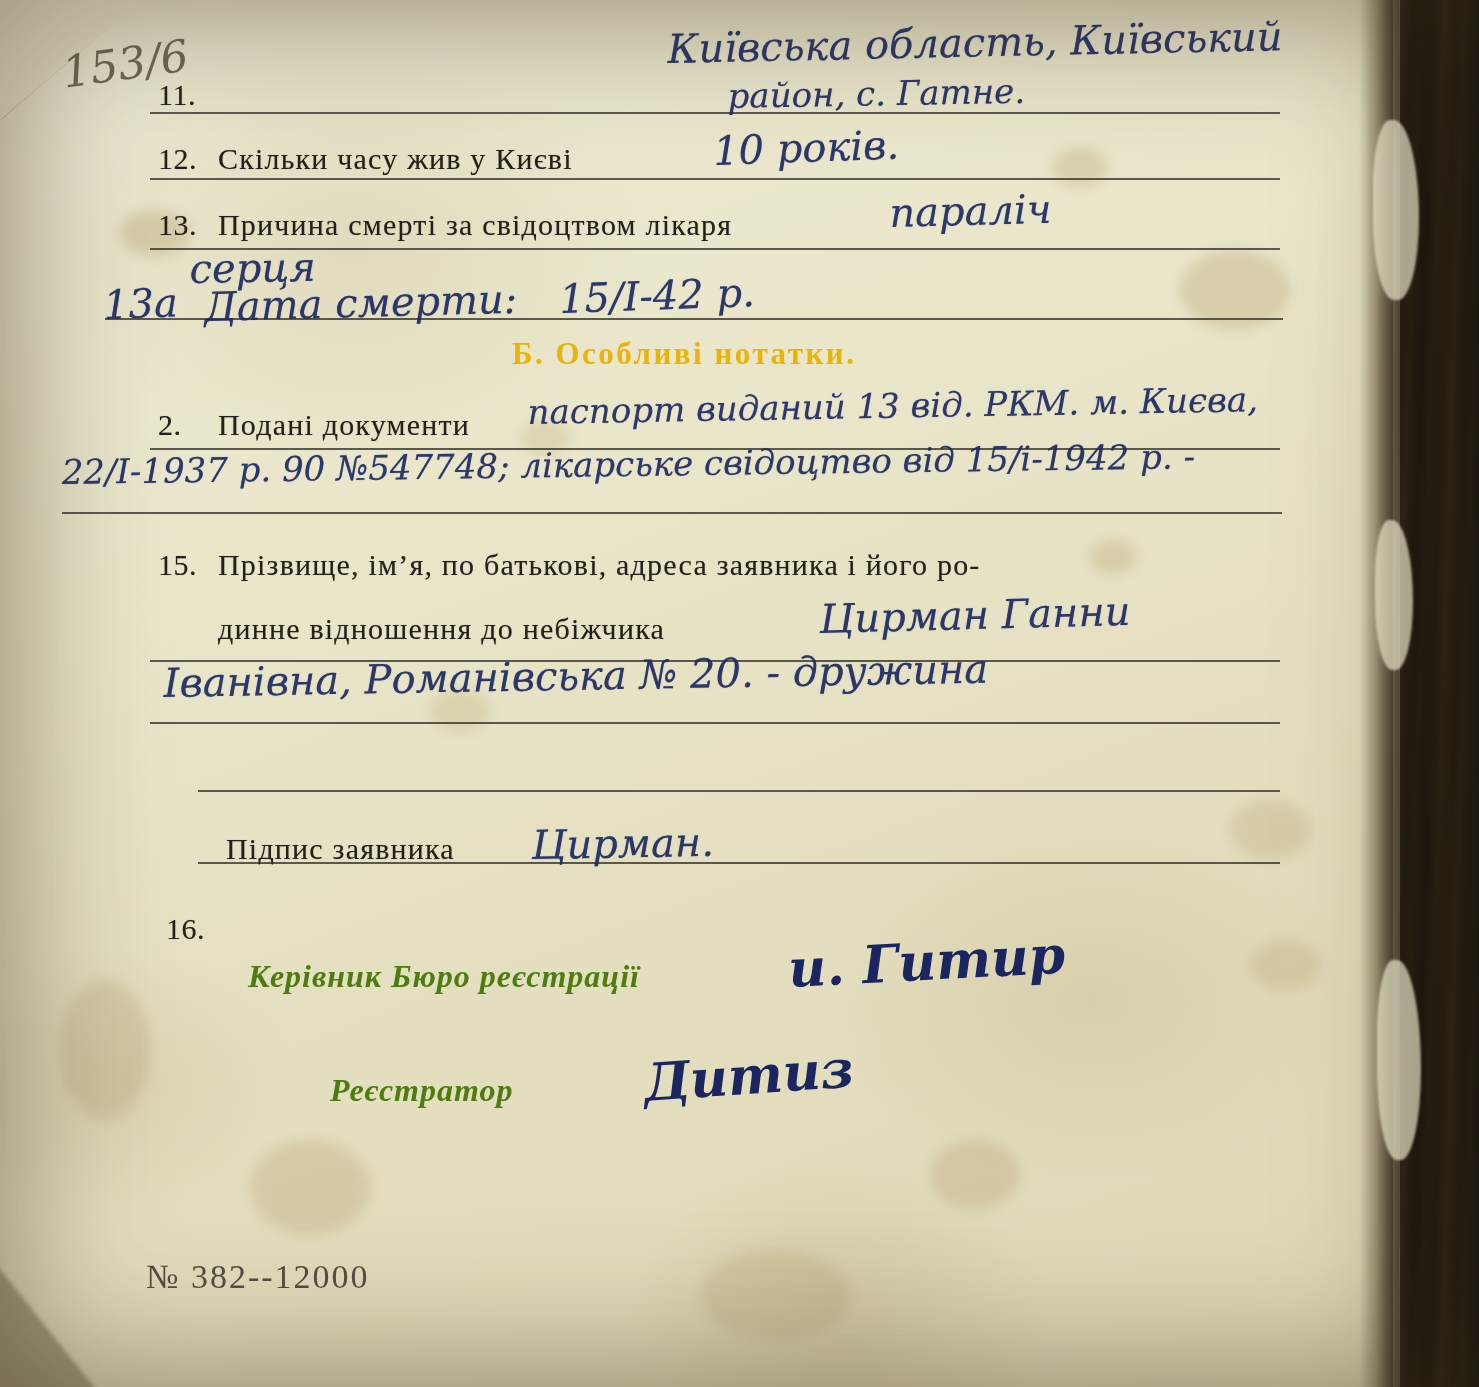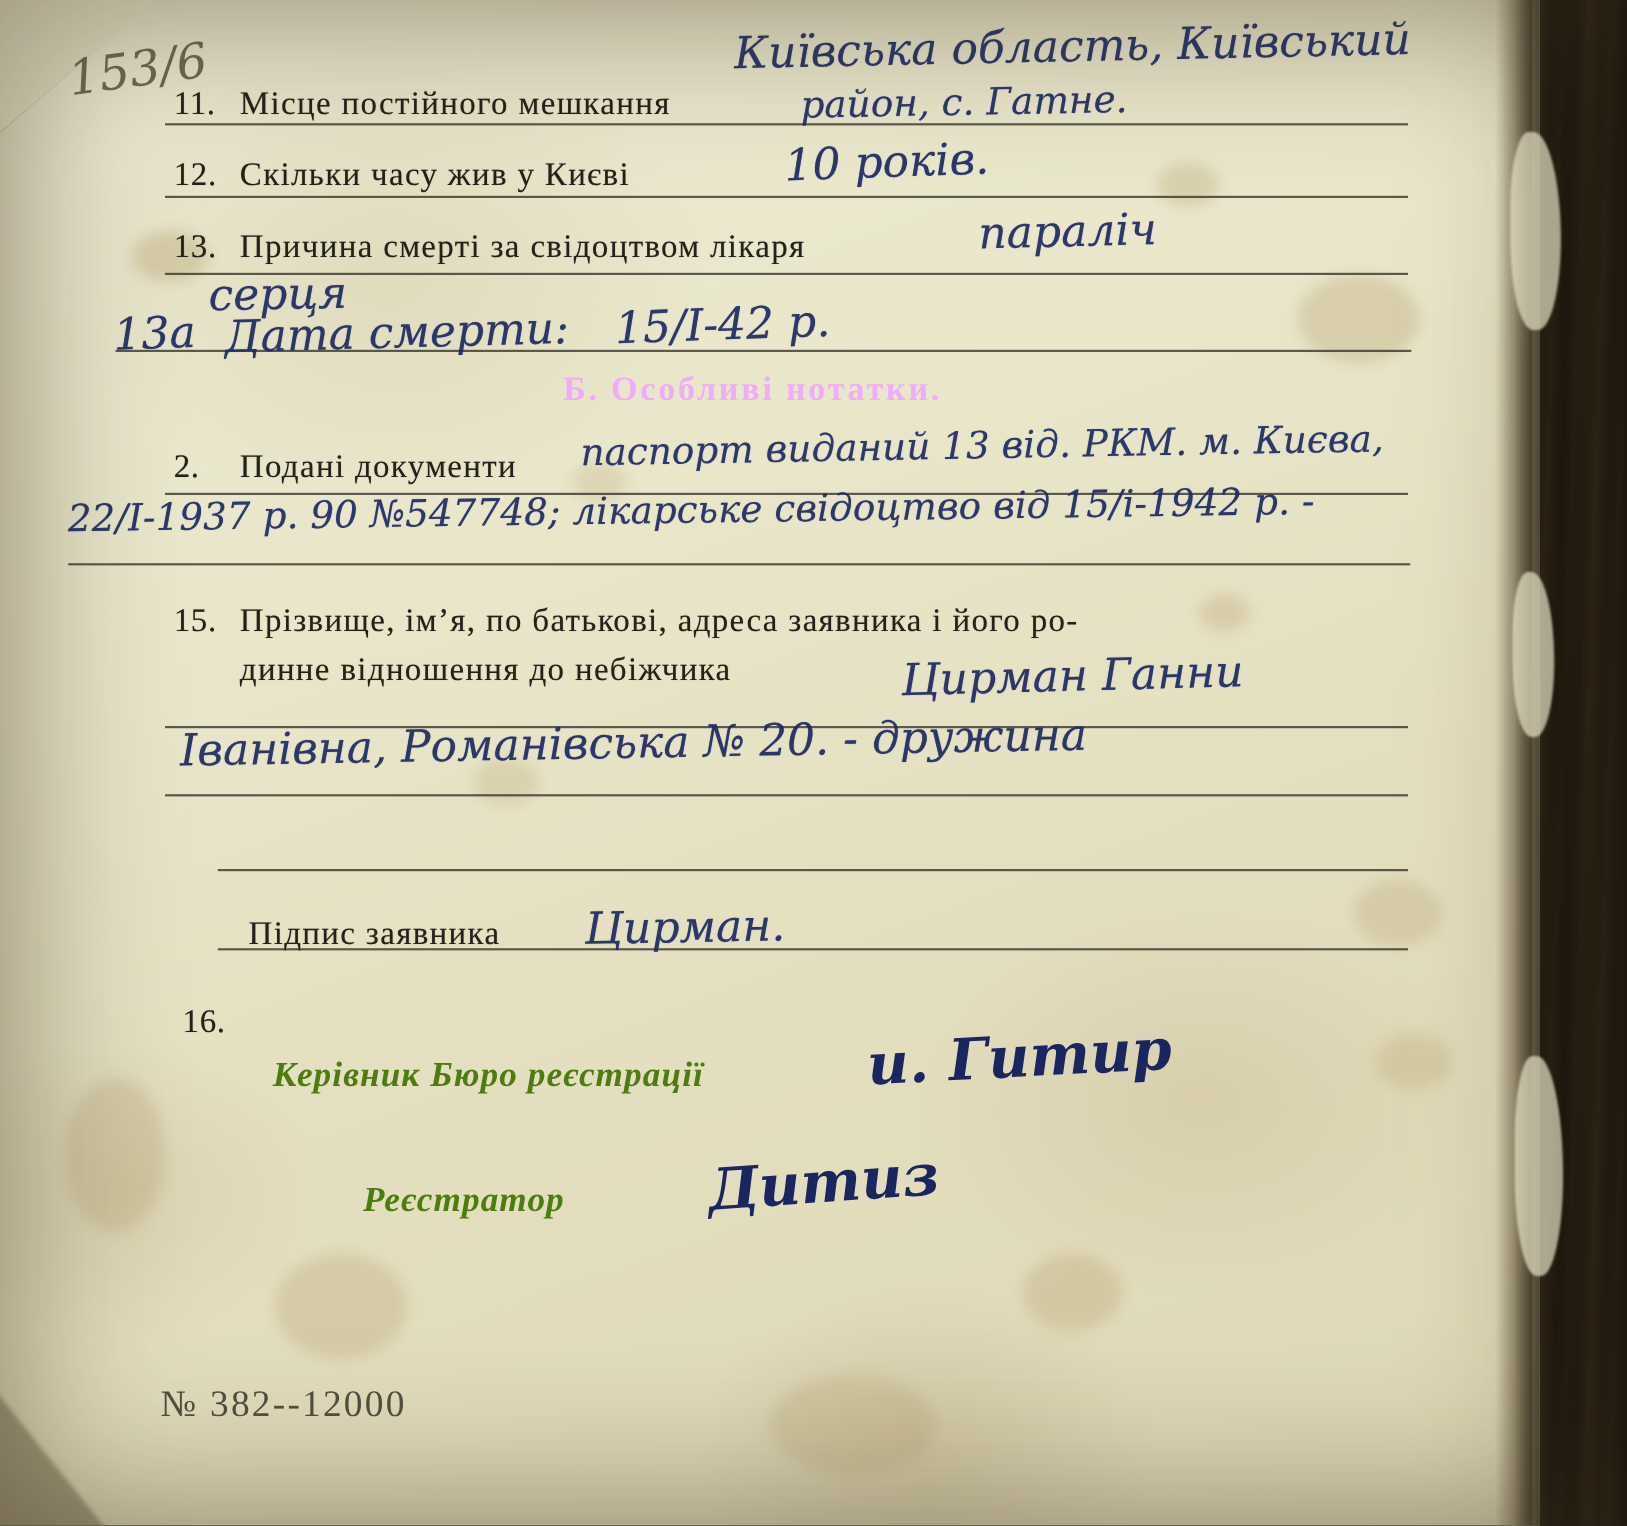--- a/index.html
+++ b/index.html
@@ -122,21 +122,21 @@
     color: #24211b;
     font-family: "Liberation Serif", serif;
     font-size: 30px;
     letter-spacing: 1.2px;
     white-space: nowrap;
     text-shadow: 0 0 1px rgba(40,36,28,0.35);
   }
   .printed.num { letter-spacing: 0.5px; }
   .section-head {
     position: absolute;
-    color: #f0abfc;
+    color: #eab308;
     font-family: "Liberation Serif", serif;
     font-size: 31px;
     font-weight: 700;
     letter-spacing: 2.5px;
     white-space: nowrap;
   }
   .sign-label {
     position: absolute;
     color: #4d7c0f;
     font-family: "Liberation Serif", serif;
@@ -228,21 +228,20 @@
   <div class="rule" style="left:150px; top:448px;  width:1130px;"></div>
   <div class="rule" style="left:62px;  top:512px;  width:1220px;"></div>
   <div class="rule" style="left:150px; top:660px;  width:1130px;"></div>
   <div class="rule" style="left:150px; top:722px;  width:1130px;"></div>
   <div class="rule" style="left:198px; top:790px;  width:1082px;"></div>
   <div class="rule" style="left:198px; top:862px;  width:1082px;"></div>
 
   <div class="archnum" style="left:62px; top:38px; transform:rotate(-8deg);">153/6</div>
 
   <div class="printed num" style="left:158px; top:78px;">11.</div>
-  <div class="printed" style="left:218px; top:78px;">Місце постійного мешкання</div>
   <div class="hand big" style="left:668px; top:26px; transform:rotate(-1.2deg);">Київська область, Київський</div>
   <div class="hand" style="left:728px; top:76px; transform:rotate(-1deg);">район, с. Гатне.</div>
 
   <div class="printed num" style="left:158px; top:142px;">12.</div>
   <div class="printed" style="left:218px; top:142px;">Скільки часу жив у Києві</div>
   <div class="hand big" style="left:714px; top:128px; transform:rotate(-2deg);">10 років.</div>
 
   <div class="printed num" style="left:158px; top:208px;">13.</div>
   <div class="printed" style="left:218px; top:208px;">Причина смерті за свідоцтвом лікаря</div>
   <div class="hand big" style="left:890px; top:190px; transform:rotate(-1.5deg);">параліч</div>
@@ -254,21 +253,21 @@
 
   <div class="section-head" style="left:512px; top:336px;">Б. Особливі нотатки.</div>
 
   <div class="printed num" style="left:158px; top:408px;">2.</div>
   <div class="printed" style="left:218px; top:408px;">Подані документи</div>
   <div class="hand" style="left:528px; top:392px; transform:rotate(-1deg);">паспорт виданий 13 від. РКМ. м. Києва,</div>
   <div class="hand" style="left:62px; top:452px; transform:rotate(-0.8deg);">22/I-1937 р. 90 №547748; лікарське свідоцтво від 15/i-1942 р. -</div>
 
   <div class="printed num" style="left:158px; top:548px;">15.</div>
   <div class="printed" style="left:218px; top:548px;">Прізвище, ім’я, по батькові, адреса заявника і його ро-</div>
-  <div class="printed" style="left:218px; top:592px;">динне відношення до небіжчика</div>
+  <div class="printed" style="left:218px; top:612px;">динне відношення до небіжчика</div>
   <div class="hand big" style="left:820px; top:596px; transform:rotate(-1.5deg);">Цирман Ганни</div>
   <div class="hand big" style="left:164px; top:660px; transform:rotate(-1deg);">Іванівна, Романівська № 20. - дружина</div>
 
   <div class="printed num" style="left:166px; top:880px;margin-top:32px;">16.</div>
   <div class="printed" style="left:226px; top:832px;">Підпис заявника</div>
   <div class="hand big" style="left:532px; top:822px; transform:rotate(-1deg);">Цирман.</div>
 
   <div class="sign-label" style="left:248px; top:958px;">Керівник Бюро реєстрації</div>
   <div class="sigscript" style="left:790px; top:938px; transform:rotate(-3deg);">и. Гитир</div>
 

